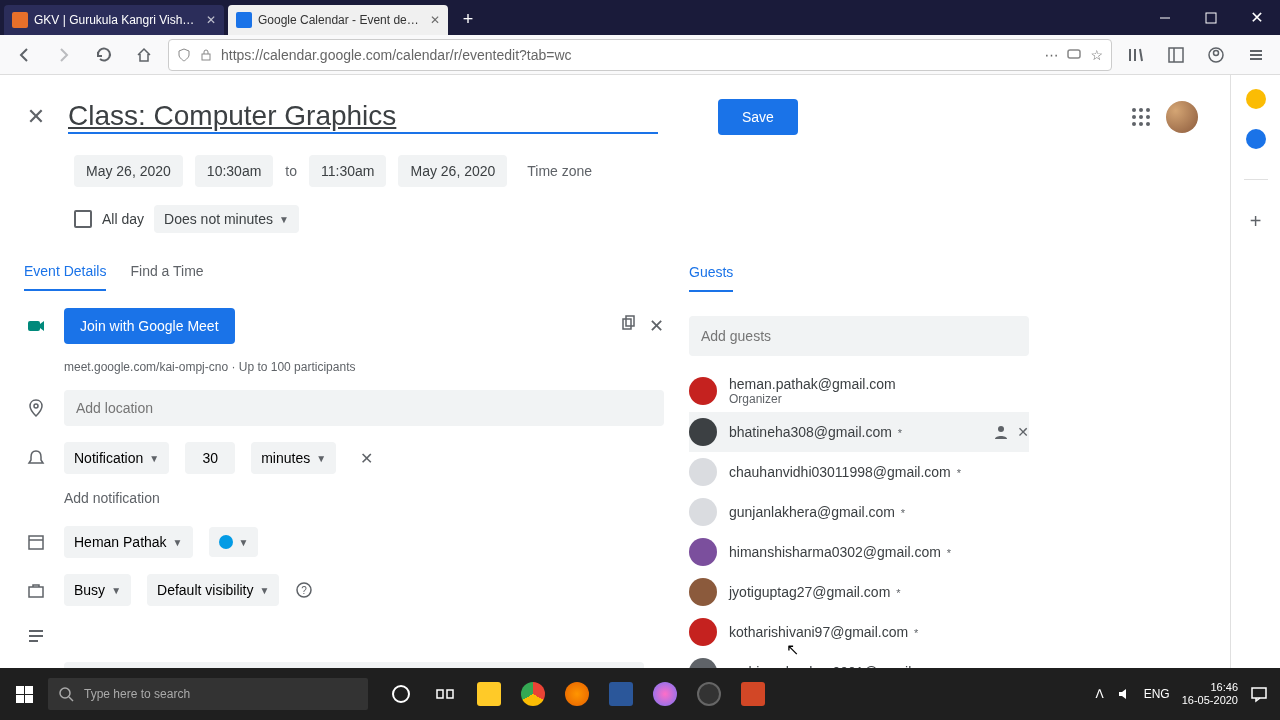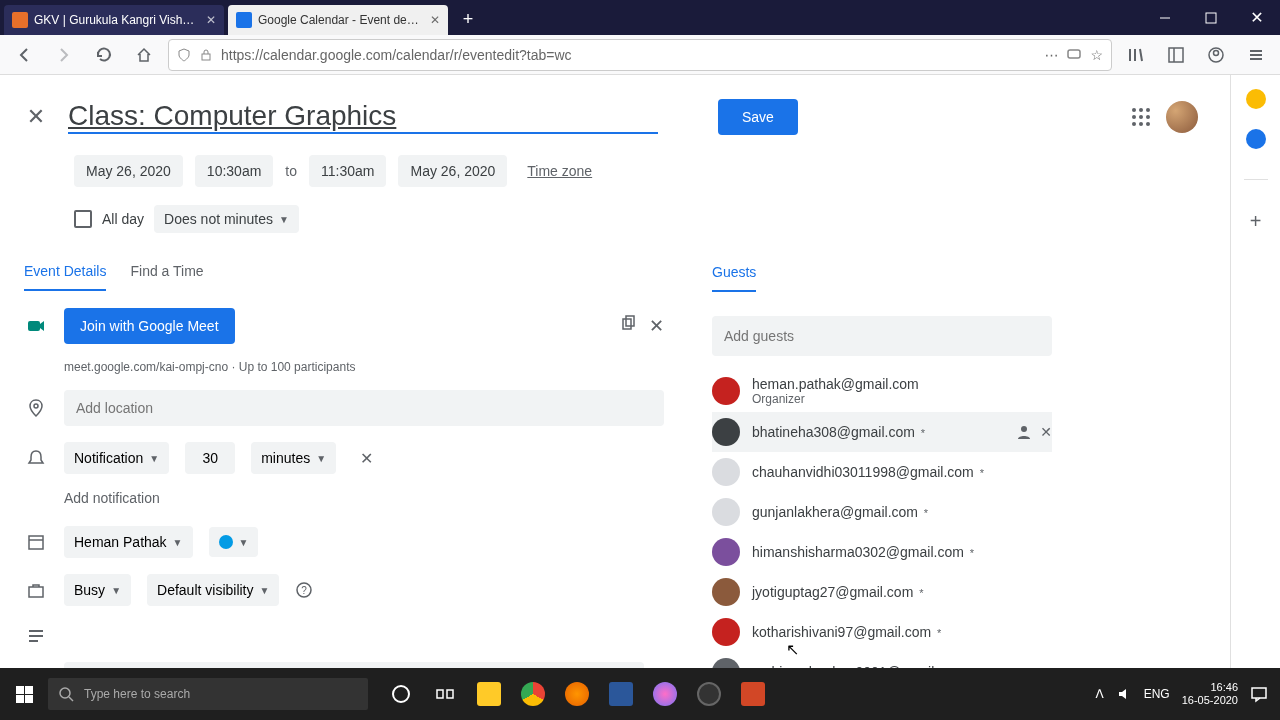--- a/index.html
+++ b/index.html
@@ -36,30 +36,30 @@
 .save-btn { background: #1a73e8; color: #fff; border: none; border-radius: 4px; padding: 10px 24px; font-size: 14px; font-weight: 500; cursor: pointer; margin-left: 40px; }
 .top-right { margin-left: auto; display: flex; align-items: center; gap: 16px; }
 .apps-grid { display: grid; grid-template-columns: repeat(3, 4px); grid-template-rows: repeat(3, 4px); gap: 3px; cursor: pointer; }
 .apps-grid span { background: #5f6368; border-radius: 50%; }
 .avatar { width: 32px; height: 32px; border-radius: 50%; background: radial-gradient(circle at 30% 30%, #d4a574, #8b5a3c); }
 
 
 .date-row { display: flex; align-items: center; gap: 12px; margin-left: 50px; margin-bottom: 18px; font-size: 14px; color: #3c4043; }
 .date-chip { background: #f1f3f4; padding: 8px 12px; border-radius: 4px; cursor: pointer; }
 .to-text { color: #5f6368; }
-.tz-link { color: #5f6368; cursor: pointer; margin-left: 8px; text-decoration: underline; }
+.tz-link { color: #5f6368; cursor: pointer; margin-left: 8px; }
 
 
 .allday-row { display: flex; align-items: center; gap: 10px; margin-left: 50px; margin-bottom: 30px; font-size: 14px; color: #3c4043; }
 .checkbox { width: 18px; height: 18px; border: 2px solid #5f6368; border-radius: 2px; cursor: pointer; }
 .repeat-dd { background: #f1f3f4; padding: 6px 10px; border-radius: 4px; cursor: pointer; display: flex; align-items: center; gap: 6px; }
 .dd-caret { font-size: 10px; color: #5f6368; }
 
 
-.two-col { display: flex; gap: 48px; }
+.two-col { display: flex; gap: 25px; }
 .left-col { width: 640px; }
 .right-col { width: 340px; }
 
 
 .tabs { display: flex; gap: 24px; border-bottom: 1px solid transparent; margin-bottom: 16px; }
 .tab-item { font-size: 14px; font-weight: 500; color: #5f6368; padding-bottom: 10px; cursor: pointer; }
 .tab-item.active { color: #1a73e8; border-bottom: 2px solid #1a73e8; }
 
 
 .detail-row { display: flex; align-items: center; gap: 16px; margin-bottom: 16px; }

